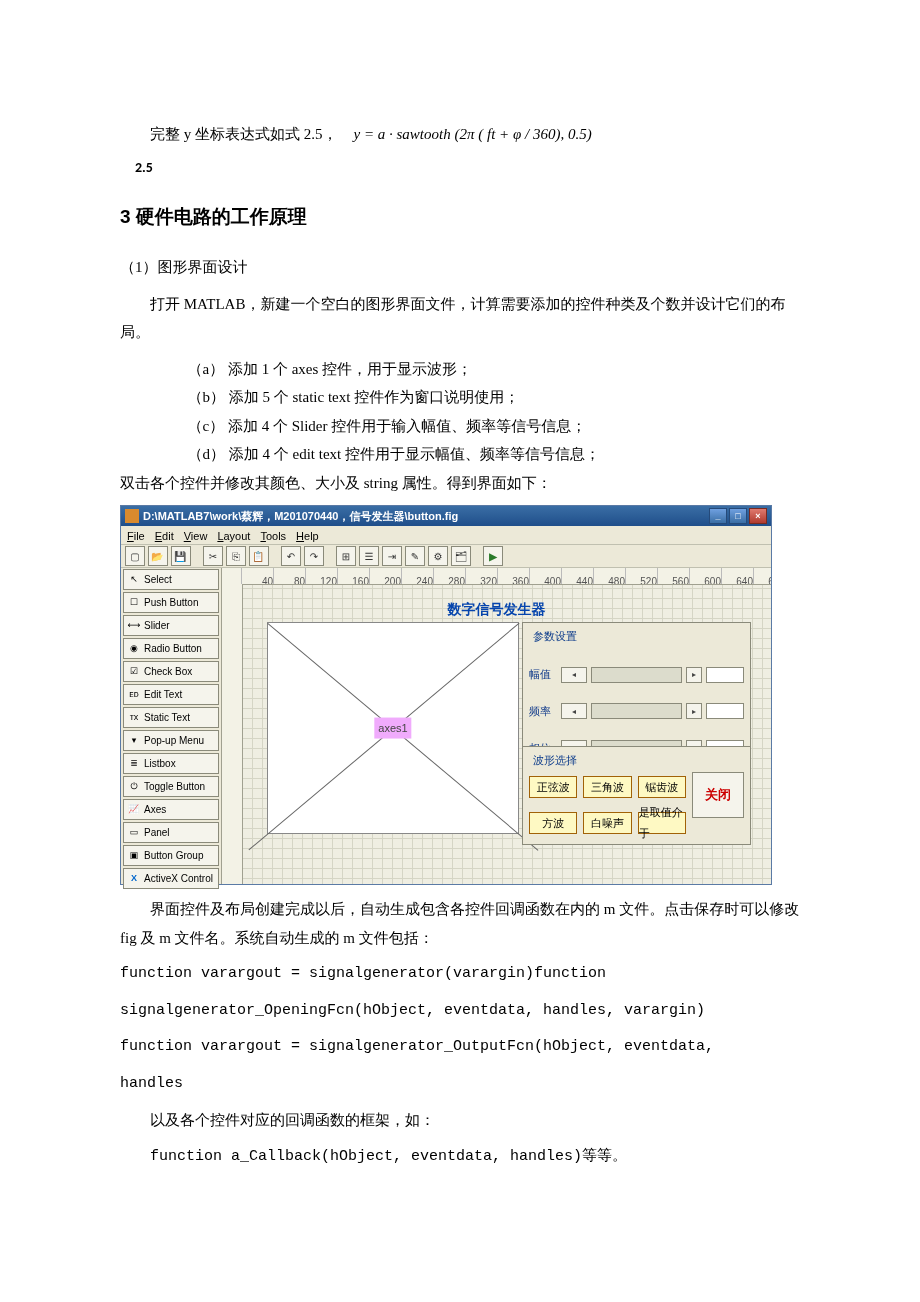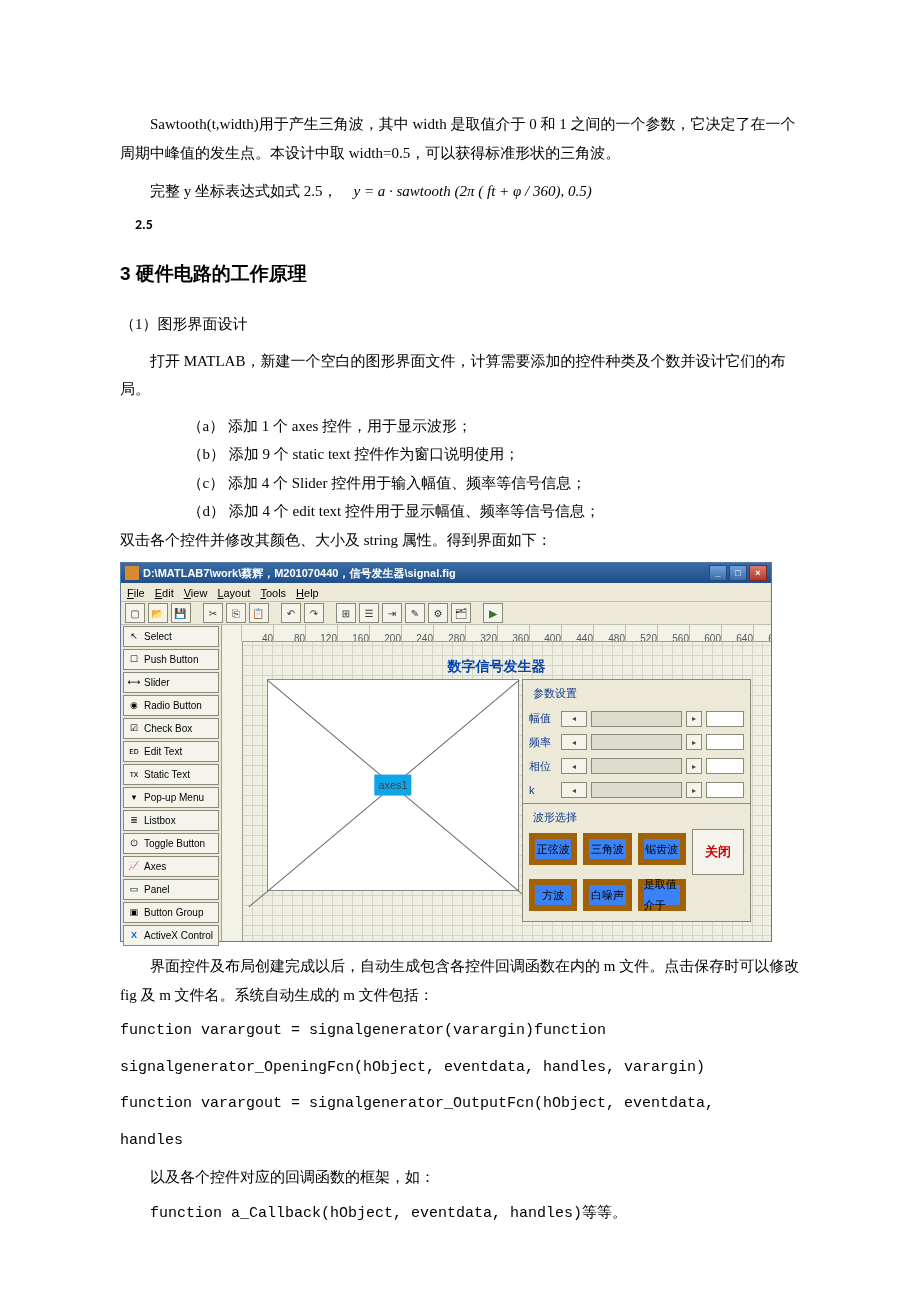--- a/index.html
+++ b/index.html
@@ -222,21 +222,21 @@
   .axes .diag2::before {
     content: ''; position: absolute;
     right: 0; top: 0; width: 141%; height: 1px; background: #666;
     transform-origin: 100% 0;
     transform: rotate(-40deg);
   }
   .axes-label {
     position: absolute; left: 50%; top: 50%;
     transform: translate(-50%, -50%);
     font-size: 11px; color: #444;
-    background: #0ea5e9;
+    background: #f0abfc;
     padding: 0 4px;
   }
 
   .canvas-title {
     position: absolute;
     left: 50%; top: 28px;
     transform: translateX(-50%);
     font-family: "SimHei", sans-serif;
     font-size: 14px;
     font-weight: bold;
@@ -255,21 +255,21 @@
     padding: 1px 4px;
     font-size: 11px;
   }
   .panel-params {
     top: 54px;
     width: 215px;
     padding: 2px 6px 6px 6px;
   }
   .p-row {
     display: flex; align-items: center; gap: 4px;
-    margin: 3px 0;
+    margin: 16px 0;
   }
   .p-lbl { width: 28px; color: #103a8a; }
   .p-slider {
     flex: 0 0 24px; height: 14px;
     border: 1px solid #8a8a7a; background: #f5f4ec;
     display: flex; align-items: center; justify-content: center;
     font-size: 8px; color: #444;
   }
   .p-track { flex: 1; height: 14px; background: #dcdccc; border: 1px solid #8a8a7a; }
   .p-end { flex: 0 0 14px; height: 14px; border: 1px solid #8a8a7a; background: #f5f4ec; display:flex; align-items:center; justify-content:center; font-size:8px; color:#444;}
@@ -277,66 +277,65 @@
 
   .panel-waves {
     top: 178px;
     width: 215px;
     padding: 2px 6px 6px 6px;
   }
   .w-row { display: flex; gap: 6px; margin: 4px 0; }
   .w-btn {
     flex: 1;
     height: 20px;
-    border: 6px solid #a16207; background: #3b82f6;
+    border: 1px solid #a16207; background: #fef9c3;
     display: flex; align-items: center; justify-content: center;
     font-size: 11px;
     color: #000;
   }
   .w-close {
     width: 50px; height: 44px;
     border: 1px solid #8a8a7a; background: #f5f4ec;
     display: flex; align-items: center; justify-content: center;
     font-size: 13px; font-weight: bold; color: #c00;
     font-family: "SimHei", sans-serif;
   }
   .w-row2 { display: flex; gap: 6px; }
   .w-col { display: flex; flex-direction: column; gap: 6px; flex: 1; }
 </style>
 </head>
 <body>
 
 <div class="page">
 
-  <p class="para indent">Sawtooth(t,width)用于产生三角波，其中 width 是取值介于 0 和 1 之间的一个参数，它决定了在一个周期中峰值的发生点。本设计中取 width=0.5，可以获得标准形状的三角波。</p>
 
   <div class="formula">
     <span class="formula-lead">完整 y 坐标表达式如式 2.5，</span>
     <span class="formula-math">y = a · sawtooth (2π ( ft + φ / 360), 0.5)</span>
   </div>
 
   <p class="eqnum">2.5</p>
 
   <h2>3  硬件电路的工作原理</h2>
 
   <p class="para sub">（1）图形界面设计</p>
 
   <p class="para indent">打开 MATLAB，新建一个空白的图形界面文件，计算需要添加的控件种类及个数并设计它们的布局。</p>
 
   <p class="para list-item">（a） 添加 1 个 axes 控件，用于显示波形；</p>
-  <p class="para list-item">（b） 添加 9 个 static text 控件作为窗口说明使用；</p>
+  <p class="para list-item">（b） 添加 5 个 static text 控件作为窗口说明使用；</p>
   <p class="para list-item">（c） 添加 4 个 Slider 控件用于输入幅值、频率等信号信息；</p>
   <p class="para list-item">（d） 添加 4 个 edit text 控件用于显示幅值、频率等信号信息；</p>
 
   <p class="para noind">双击各个控件并修改其颜色、大小及 string 属性。得到界面如下：</p>
 
   <div class="shot">
     <div class="shot-title">
       <span class="shot-title-icon"></span>
-      <span>D:\MATLAB7\work\蔡辉，M201070440，信号发生器\signal.fig</span>
+      <span>D:\MATLAB7\work\蔡辉，M201070440，信号发生器\button.fig</span>
       <span class="shot-title-spacer"></span>
       <div class="shot-btns">
         <div class="shot-btn">_</div>
         <div class="shot-btn">□</div>
         <div class="shot-btn close">×</div>
       </div>
     </div>
 
     <div class="shot-menu">
       <span><u>F</u>ile</span>

